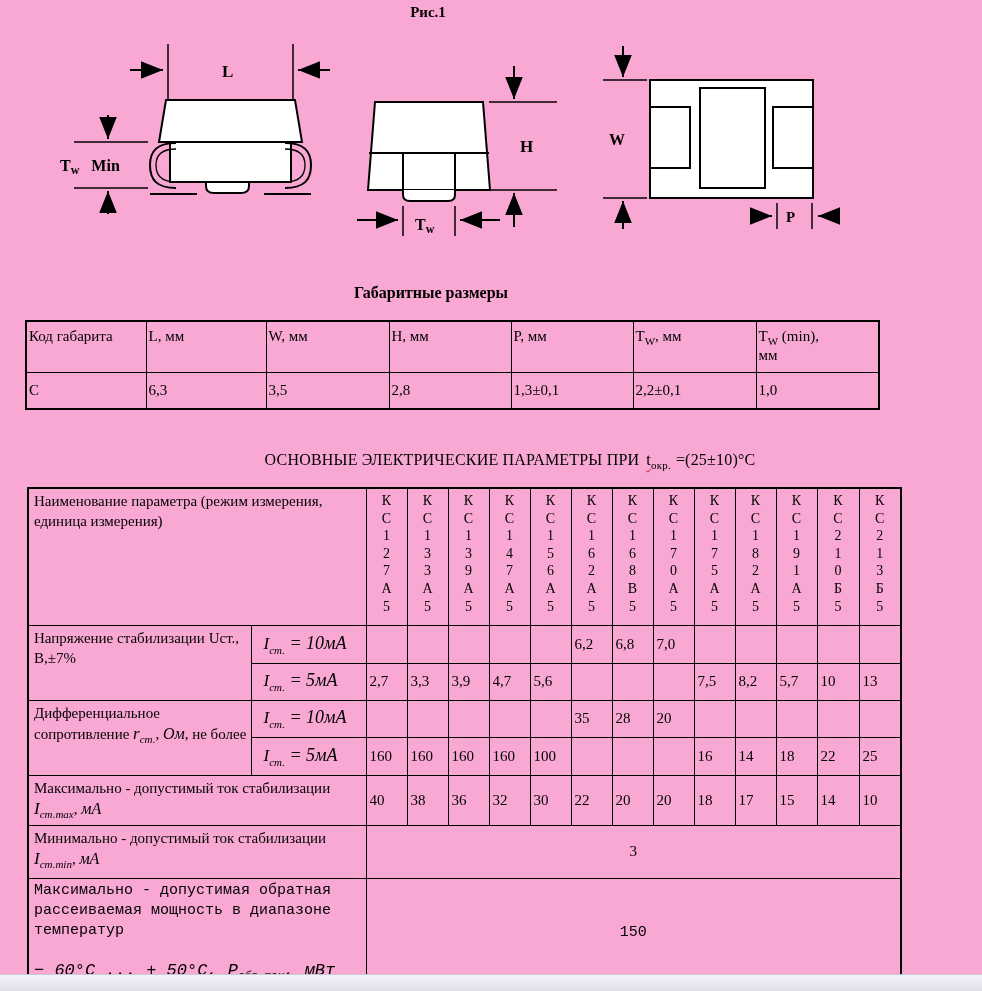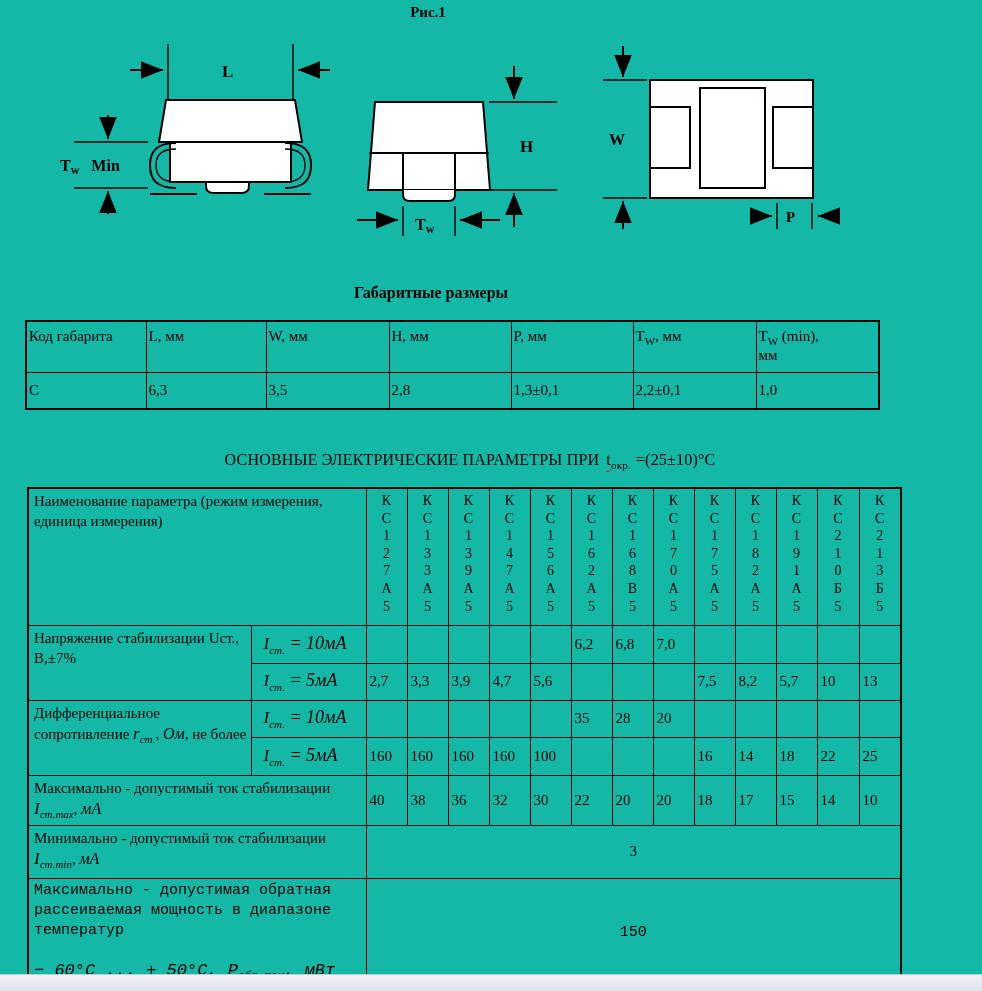--- a/index.html
+++ b/index.html
@@ -1,32 +1,32 @@
 <!DOCTYPE html>
 <html><head>
 <meta charset="utf-8">
 <style>
   html,body{margin:0;padding:0;background:#fff;}
-  .doc{position:relative;width:982px;height:991px;background:#14b8a6;overflow:hidden;
+  .doc{position:relative;width:982px;height:991px;background:#f9a8d4;overflow:hidden;
        font-family:"Liberation Serif",serif;color:#000;}
   .fig-title{position:absolute;top:4px;left:0;width:856px;text-align:center;
              font-weight:bold;font-size:15px;}
   .figure-svg{position:absolute;top:30px;left:0;}
   .dim-heading{position:absolute;top:284px;left:0;width:862px;text-align:center;
                font-weight:bold;font-size:16px;}
   .dim-table{position:absolute;top:320px;left:25px;border-collapse:collapse;
              table-layout:fixed;border:2px solid #000;}
   .dim-table td{border:1px solid #000;text-align:left;font-size:15px;padding:8px 2px;}
   .dim-table tr.dh{height:46px;}
   .dim-table tr.dh td{vertical-align:top;padding-top:6px;}
   .dim-table tr.dr{height:36px;}
   .dim-table tr.dr td{vertical-align:middle;}
   sub{font-size:11px;}
   .param-heading{position:absolute;top:451px;left:0;width:940px;text-align:center;
-                 font-size:16px;letter-spacing:0.2px;}
+                 font-size:16px;letter-spacing:0.2px;padding-left:40px;}
   .t-group{margin-left:7px;text-decoration:underline wavy #d00000;
            text-decoration-thickness:1px;text-underline-offset:3px;}
   .p-suffix{margin-left:5px;}
   .params-table{position:absolute;top:487px;left:27px;border-collapse:collapse;
                 table-layout:fixed;border:2px solid #000;}
   .params-table td{border:1px solid #000;font-size:15px;vertical-align:top;
                    padding:1px 3px;overflow:hidden;}
   .params-table .code-cell{white-space:pre-line;text-align:center;font-size:14px;
                            line-height:17.6px;padding-top:3px;vertical-align:top;}
   .params-table .name{padding:2px 4px 2px 5px;line-height:1.35;}

